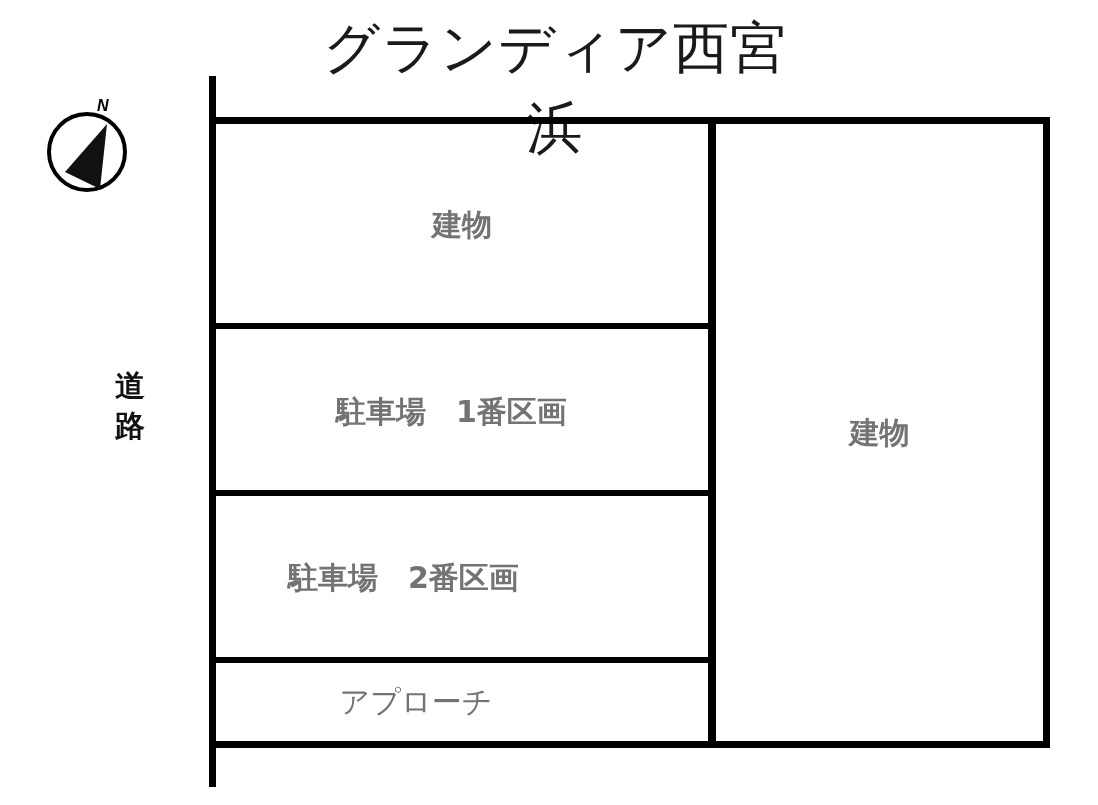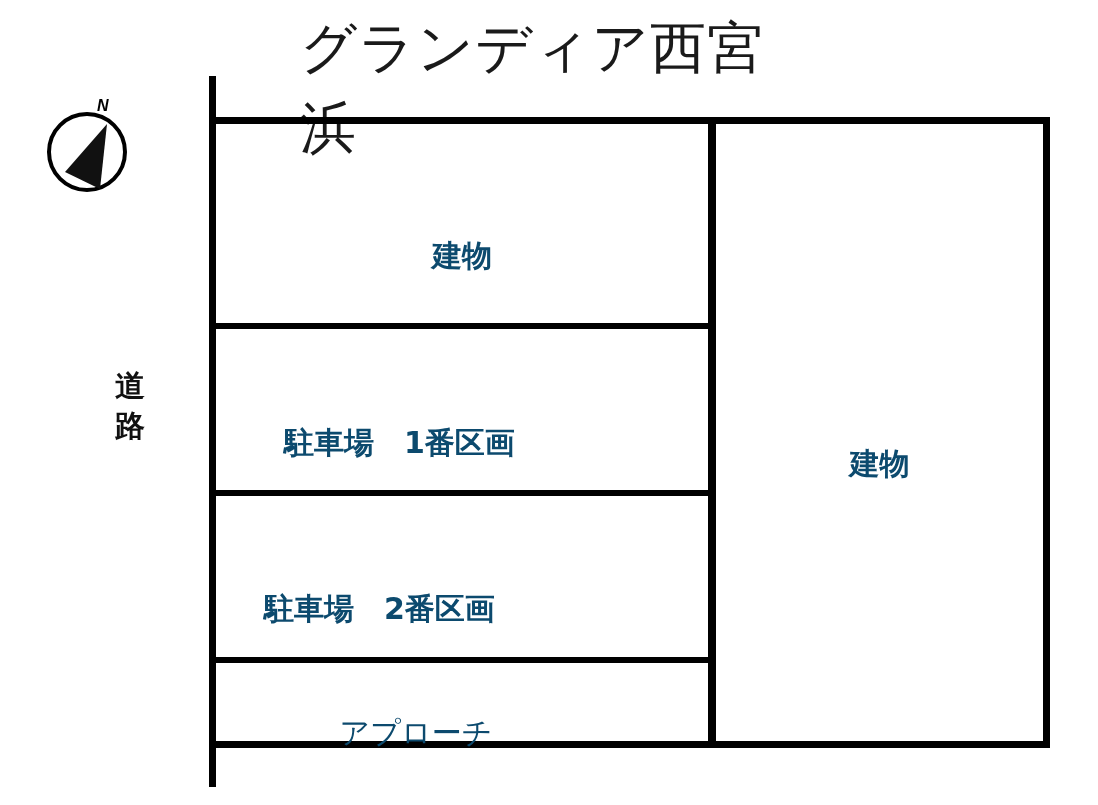--- a/index.html
+++ b/index.html
@@ -1,21 +1,21 @@
 <!DOCTYPE html>
 <html><head>
 <meta charset="utf-8">
 <style>
   html, body { margin:0; padding:0; background:#ffffff; }
   body { width:1098px; height:805px; position:relative; overflow:hidden;
          font-family: "DejaVu Sans", "Liberation Sans", sans-serif; color:#111; }
-  .title { position:absolute; left:300px; top:8px; width:510px; 
+  .title { position:absolute; left:300px; top:8px; width:510px; text-align:center;
            font-size:56px; font-weight:300; letter-spacing:1px; color:#1a1a1a; line-height:80px; }
   .line { position:absolute; background:#000; }
-  .label { position:absolute; text-align:center; font-size:30px; font-weight:bold; color:#0c4a6e; line-height:40px;margin-top:31px; }
+  .label { position:absolute; text-align:center; font-size:30px; font-weight:bold; color:#737373; line-height:40px; }
   .road { position:absolute; left:100px; top:366px; width:60px; font-size:30px; font-weight:bold;
           line-height:40px; text-align:center; }
   .road span { display:block; }
   .compass { position:absolute; left:40px; top:95px; width:100px; height:100px; }
 </style>
 </head>
 <body>
 
 <div class="title">グランディア西宮浜</div>
 
@@ -40,16 +40,16 @@
 
 <div class="line" style="left:1043px; top:117px; width:7px; height:631px;"></div>
 
 <div class="line" style="left:209px; top:741px; width:841px; height:7px;"></div>
 
 <div class="line" style="left:209px; top:323px; width:505px; height:6px;"></div>
 <div class="line" style="left:209px; top:490px; width:505px; height:6px;"></div>
 <div class="line" style="left:209px; top:657px; width:505px; height:6px;"></div>
 
 <div class="label" style="left:216px; top:205px; width:492px;">建物</div>
-<div class="label" style="left:216px; top:392px; width:530px; text-align:left; padding-left:68px; box-sizing:border-box;">駐車場　1番区画</div>
-<div class="label" style="left:216px; top:558px; width:530px; text-align:left; padding-left:48px; box-sizing:border-box;">駐車場　2番区画</div>
+<div class="label" style="left:216px; top:392px; width:530px; text-align:left; padding-left:120px; box-sizing:border-box;">駐車場　1番区画</div>
+<div class="label" style="left:216px; top:558px; width:530px; text-align:left; padding-left:72px; box-sizing:border-box;">駐車場　2番区画</div>
 <div class="label" style="left:216px; top:682px; width:400px; font-weight:normal;">アプローチ</div>
 <div class="label" style="left:716px; top:413px; width:327px;">建物</div>
 
 </body></html>

